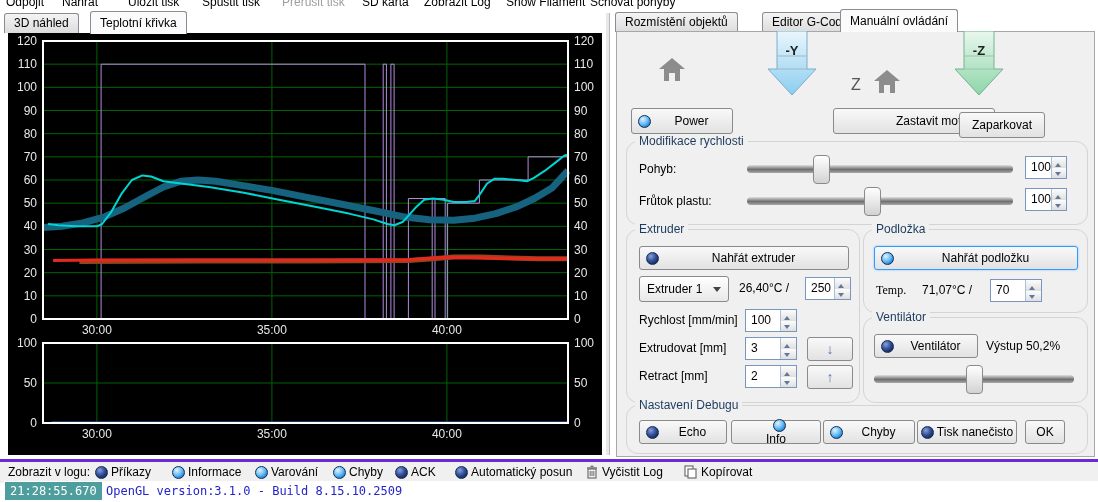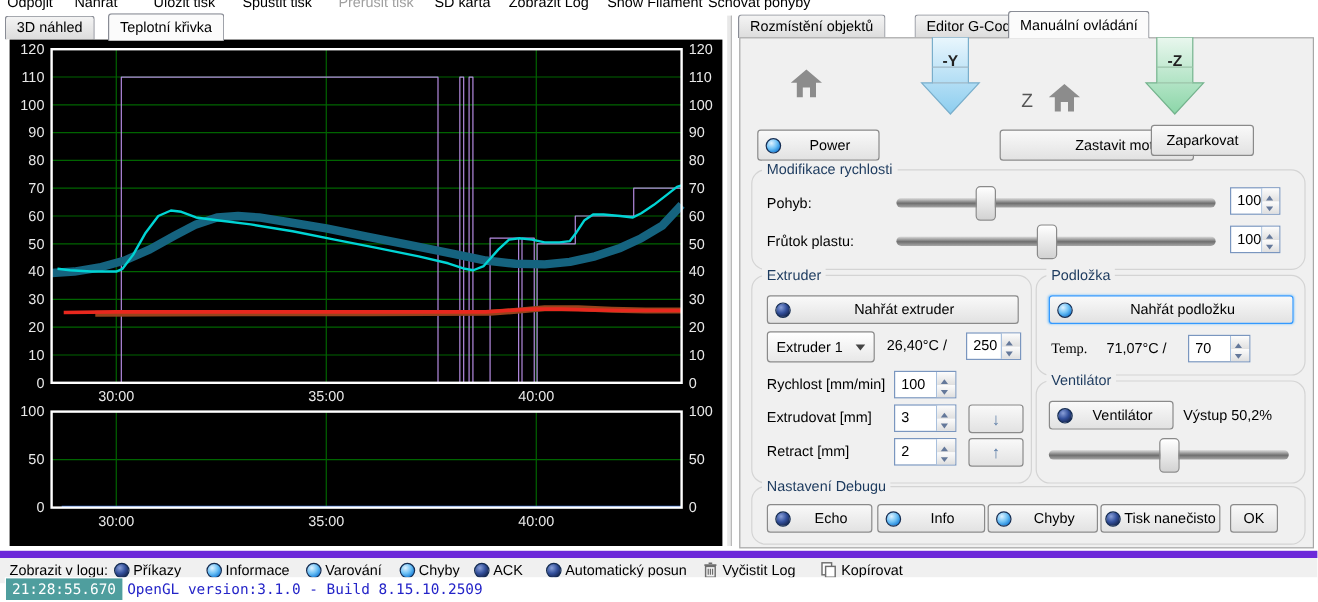--- a/index.html
+++ b/index.html
@@ -54,21 +54,21 @@
   .combo .arr{width:0;height:0;border:4px solid transparent;border-top:5px solid #444;margin-right:7px;margin-top:4px;}
   
   .slider{position:absolute;height:30px;}
   .slider .track{position:absolute;left:0;right:0;top:11px;height:8px;border-radius:4px;
     background:linear-gradient(#e0e0e0,#6f6f6f 55%,#a8a8a8);}
   .slider .thumb{position:absolute;top:1px;width:15px;height:27px;border:1px solid #8a8a8a;border-radius:4px;
     background:linear-gradient(#ffffff,#d2d2d2);box-shadow:inset 0 1px 0 #fff;}
   
   .axis-label{position:absolute;font-size:13px;font-weight:bold;color:#222;text-align:center;}
   
-  .bottom-bar{left:0;top:459px;width:1098px;height:21px;background:#f0f0f0;border-top:6px solid #6d28d9;}
+  .bottom-bar{left:0;top:459px;width:1098px;height:21px;background:#f0f0f0;border-top:3px solid #6d28d9;}
   .bottom-bar .item{position:absolute;top:3px;display:flex;align-items:center;font-size:12px;white-space:nowrap;cursor:default;}
   .bottom-bar .item .led{margin:0 3px 0 0;}
   .log-line{left:4px;top:481px;width:1098px;height:21px;background:#fff;font-family:"DejaVu Sans Mono","Liberation Mono",monospace;font-size:12px;}
   .ts-chip{position:absolute;left:1px;top:1px;padding:2px 5px;color:#ffffff;}
   .log-msg{position:absolute;left:102px;top:3px;}
   .icon-svg{display:block;}
 </style>
 </head>
 <body>
 
@@ -199,21 +199,21 @@
   </svg>
   <span class="axis-label" style="left:336px;top:11px;width:52px;">-Z</span>
 
   <div class="btn" style="left:14px;top:76px;width:100px;height:24px;">
     <span class="led on"></span>
     <span class="cap">Power</span>
   </div>
   <div class="btn" style="left:216px;top:76px;width:120px;height:24px;padding-left:40px;">
     <span class="cap">Zastavit motor</span>
   </div>
-  <div class="btn" style="left:342px;top:72px;width:84px;height:24px;">
+  <div class="btn" style="left:342px;top:80px;width:84px;height:24px;">
     <span class="cap">Zaparkovat</span>
   </div>
 
   <div class="grp" style="left:9px;top:109px;width:460px;height:82px;">
     <span class="grp-title">Modifikace rychlosti</span>
     <span class="lbl" style="left:12px;top:20px;">Pohyb:</span>
     <div class="slider" style="left:120px;top:12px;width:266px;">
       <div class="track"></div>
       <div class="thumb" style="left: calc(28% - 8px);"></div>
     </div>
@@ -317,21 +317,21 @@
       <div class="thumb" style="left: calc(50% - 8px);"></div>
     </div>
   </div>
 
   <div class="grp" style="left:9px;top:373px;width:460px;height:47px;">
     <span class="grp-title">Nastavení Debugu</span>
     <div class="btn" style="left:12px;top:14px;width:86px;height:22px;">
       <span class="led off"></span>
       <span class="cap">Echo</span>
     </div>
-    <div class="btn" style="left:104px;top:14px;width:88px;height:22px;">
+    <div class="btn" style="left:104px;top:14px;width:88px;height:22px;flex-direction:column;">
       <span class="led on"></span>
       <span class="cap">Info</span>
     </div>
     <div class="btn" style="left:196px;top:14px;width:90px;height:22px;">
       <span class="led on"></span>
       <span class="cap">Chyby</span>
     </div>
     <div class="btn" style="left:290px;top:14px;width:98px;height:22px;">
       <span class="led off" style="margin-left:3px;"></span>
       <span class="cap">Tisk nanečisto</span>

